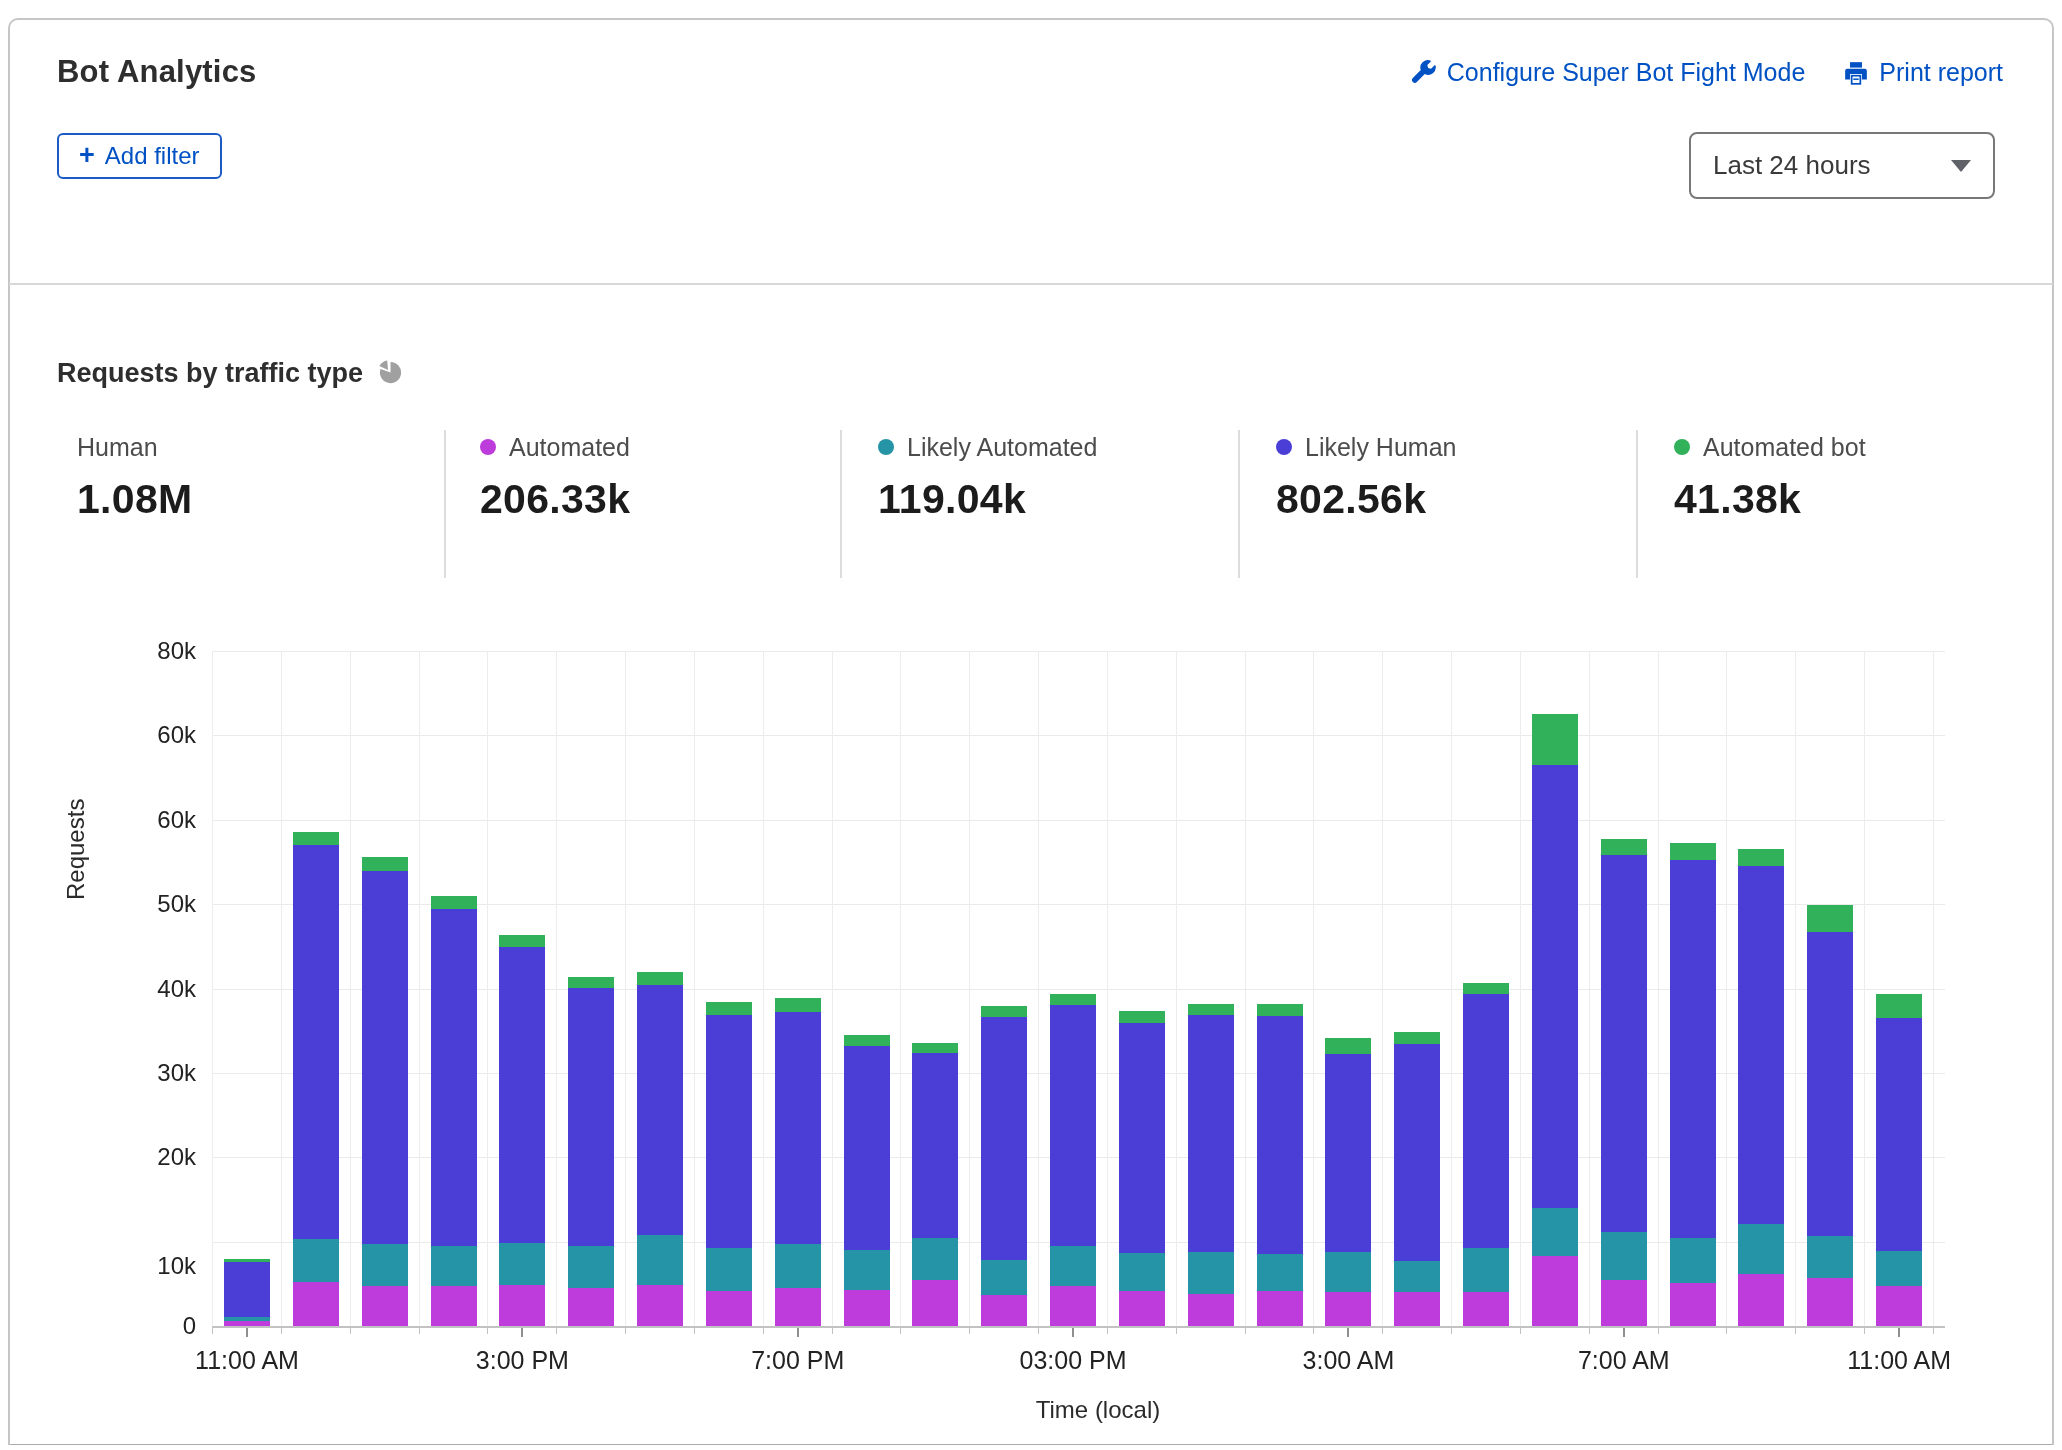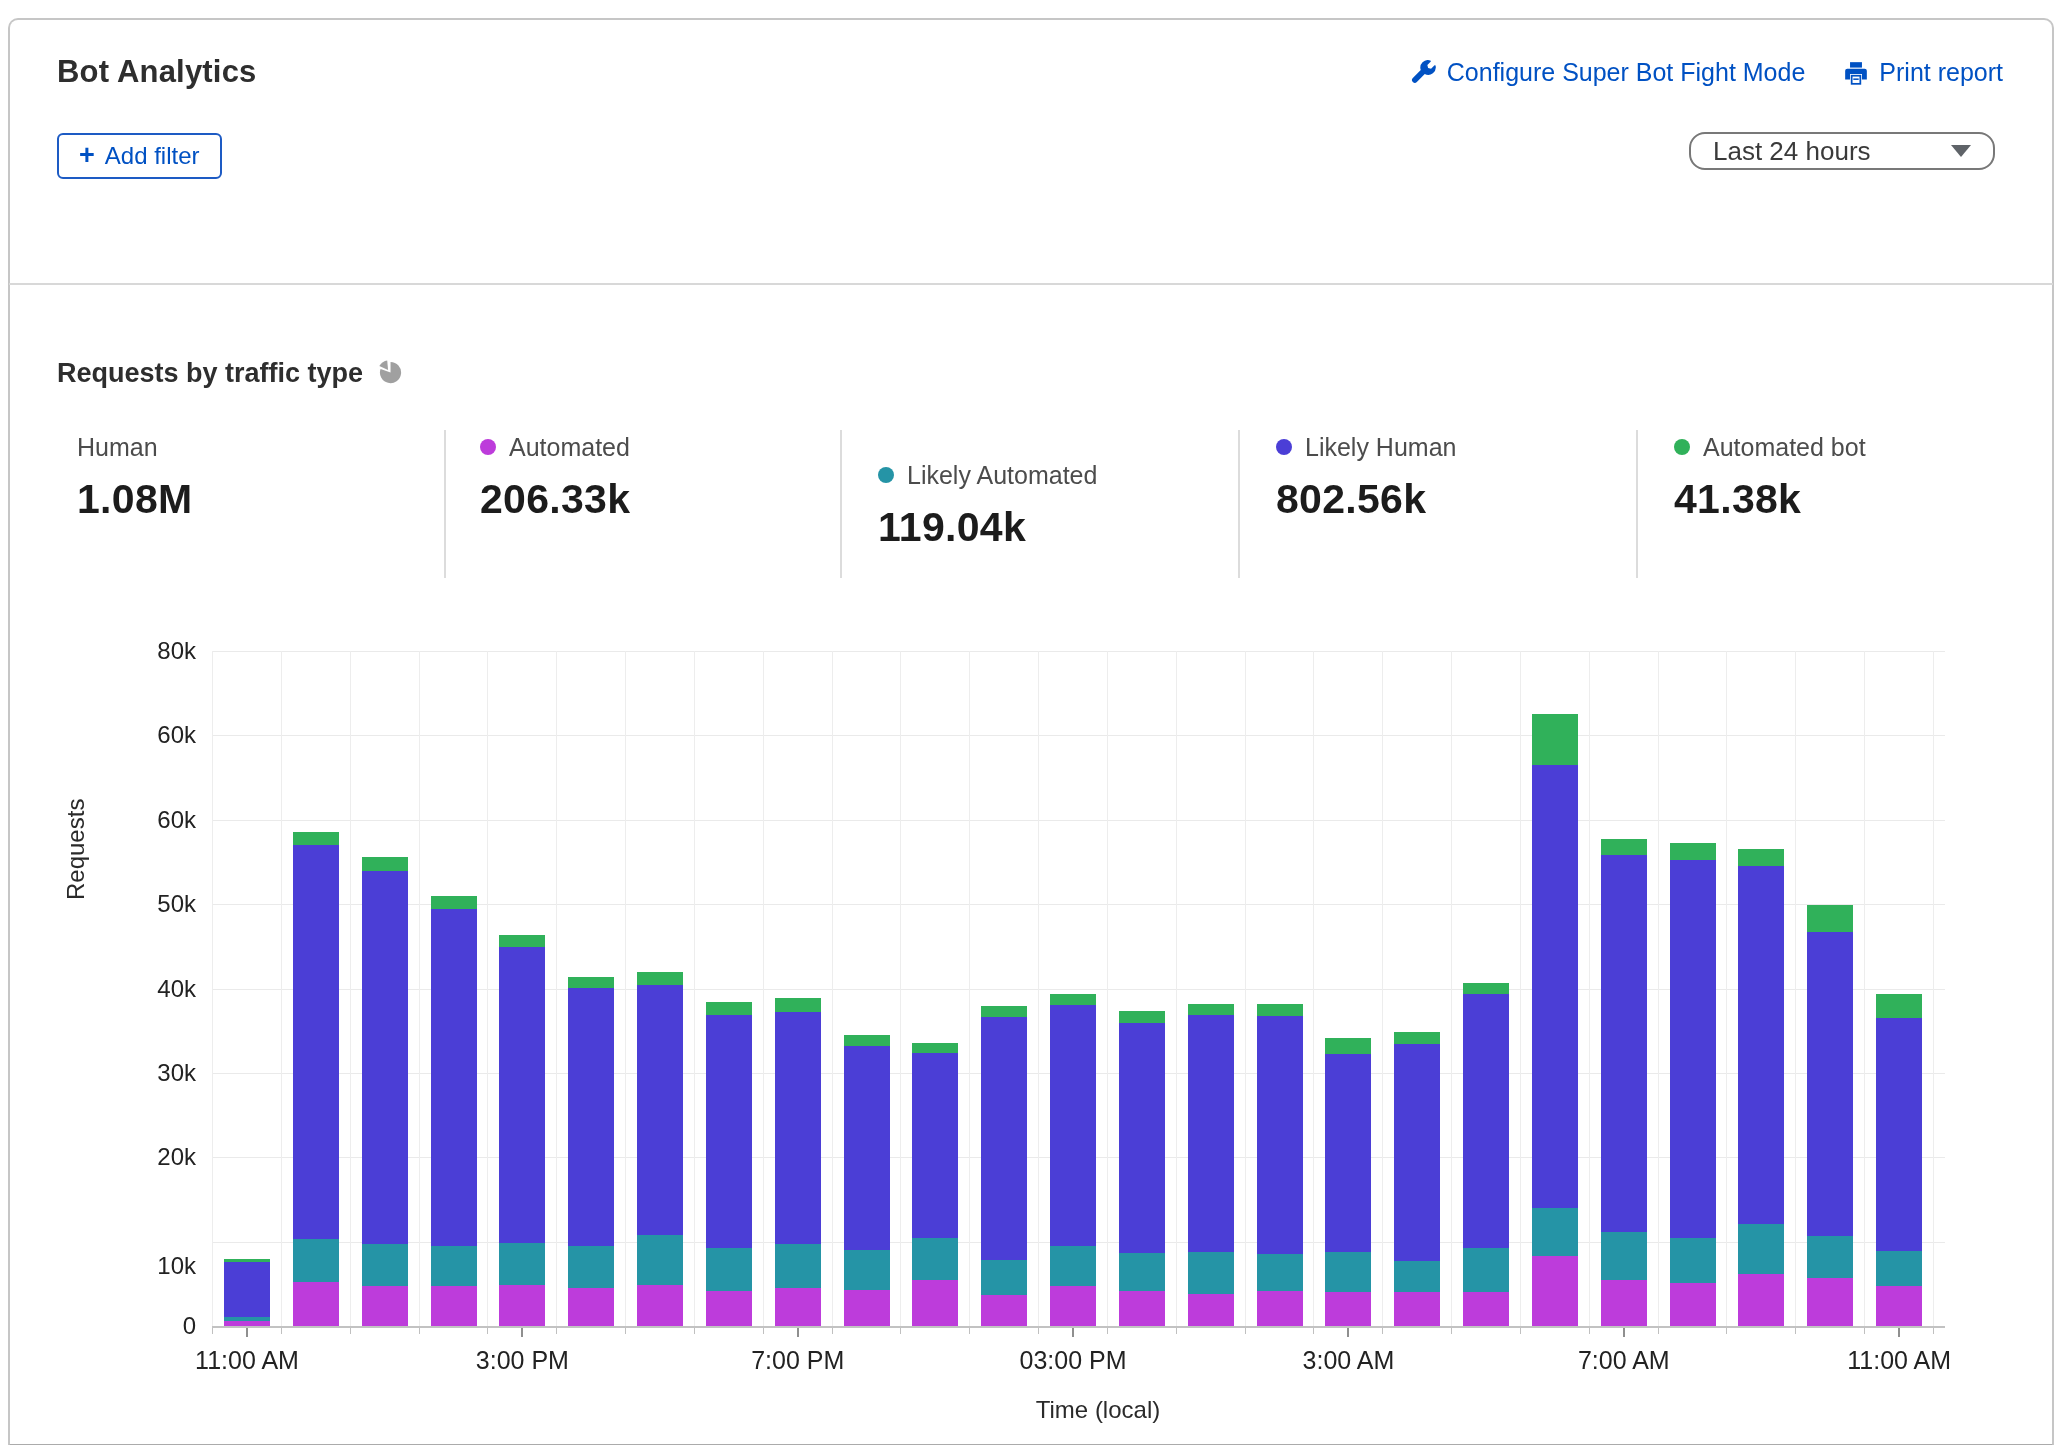--- a/index.html
+++ b/index.html
@@ -13,22 +13,22 @@
   
   #page-title{left:57px;top:54px;font-size:31px;font-weight:bold;color:#2e2e2e;letter-spacing:.2px;}
   #header-links{top:58px;right:59px;display:flex;gap:38px;align-items:center;
                 font-size:25px;color:#0051c3;}
   .hlink{display:flex;align-items:center;gap:10px;cursor:pointer;}
   .hlink svg{display:block;}
   #add-filter-btn{left:57px;top:133px;height:46px;display:flex;align-items:center;gap:10px;
       padding:0 20px;border:2px solid #1d5bc4;border-radius:6px;color:#0051c3;
       font-size:24px;background:#fff;cursor:pointer;box-sizing:border-box;}
   #add-filter-btn .plus{font-size:27px;font-weight:bold;line-height:1;margin-top:-2px;}
-  #time-range{left:1689px;top:132px;width:306px;height:38px;border:2px solid #787878;
-      border-radius:16px;display:flex;align-items:center;box-sizing:border-box;
+  #time-range{left:1689px;top:132px;width:306px;height:67px;border:2px solid #787878;
+      border-radius:8px;display:flex;align-items:center;box-sizing:border-box;
       padding:0 22px;font-size:26px;color:#3a3a3a;background:#fff;cursor:pointer;}
   #time-range .chev{margin-left:auto;width:0;height:0;border-left:10px solid transparent;
       border-right:10px solid transparent;border-top:12px solid #5f6368;}
   #header-divider{left:9px;top:283px;width:2044px;height:2px;background:#d8d8d8;}
   
   #section-title-row{left:57px;top:358px;display:flex;align-items:center;gap:13px;}
   #section-title{font-size:27px;font-weight:bold;color:#2e2e2e;}
   
   .stat-col{top:432px;}
   .stat-head{display:flex;align-items:center;gap:13px;font-size:25px;color:#4c4c4c;height:30px;}
@@ -107,21 +107,21 @@
       </div>
       <div class="stat-value">1.08M</div>
     </div>
     <div class="abs stat-col" style="left: 480px;">
       <div class="stat-head">
         <span class="dot" style="background: rgb(189, 60, 219);"></span>
         <span>Automated</span>
       </div>
       <div class="stat-value">206.33k</div>
     </div>
-    <div class="abs stat-col" style="left: 878px; margin-top: 28px;">
+    <div class="abs stat-col" style="left: 878px;">
       <div class="stat-head">
         <span class="dot" style="background: rgb(37, 148, 166);"></span>
         <span>Likely Automated</span>
       </div>
       <div class="stat-value">119.04k</div>
     </div>
     <div class="abs stat-col" style="left: 1276px;">
       <div class="stat-head">
         <span class="dot" style="background: rgb(75, 62, 214);"></span>
         <span>Likely Human</span>

